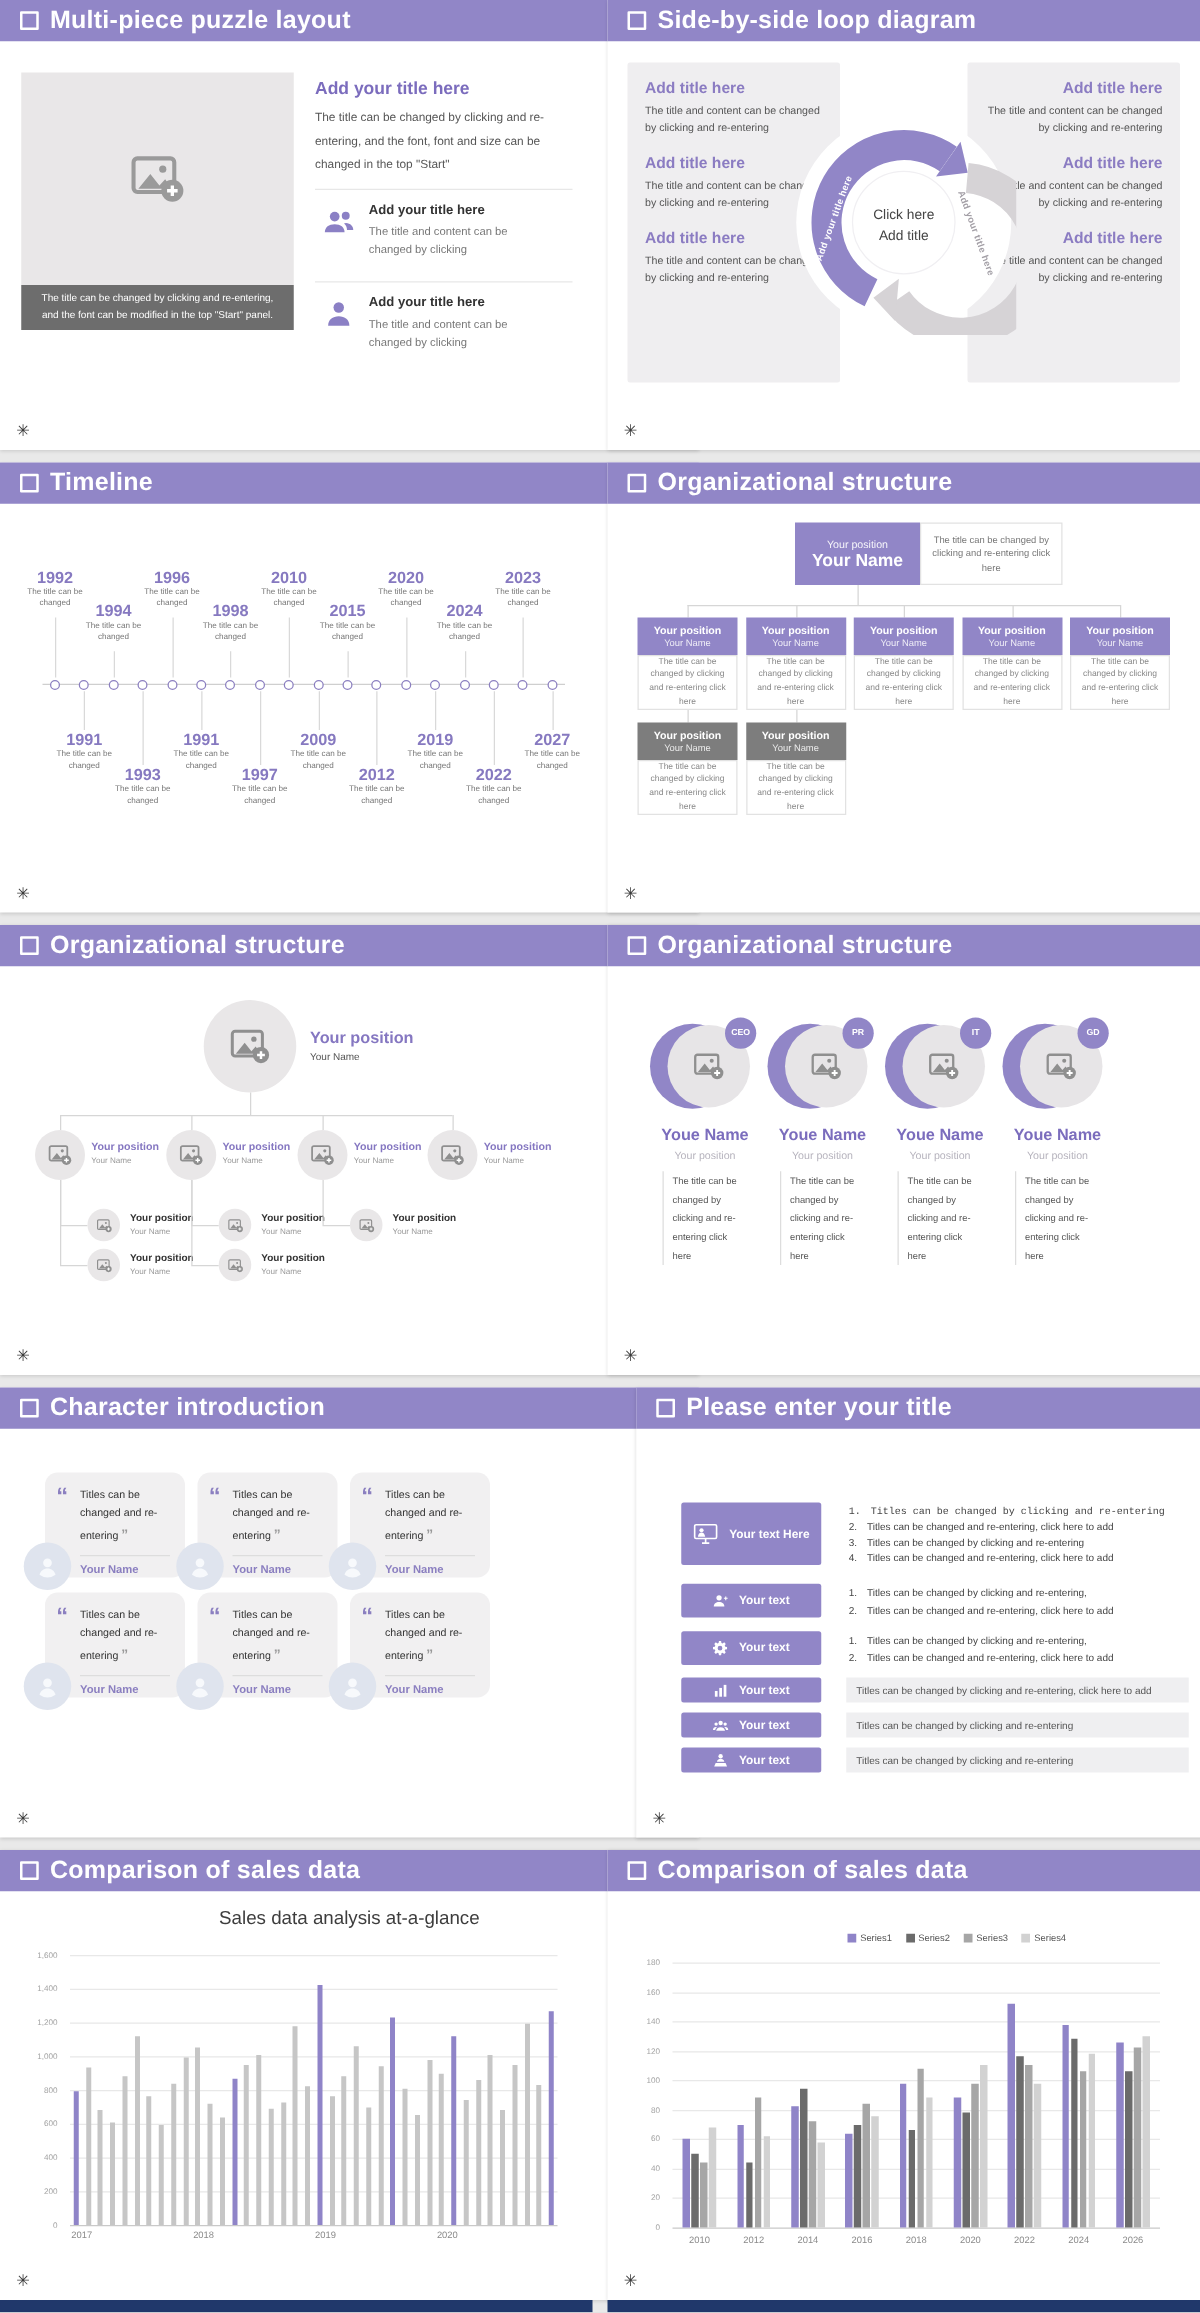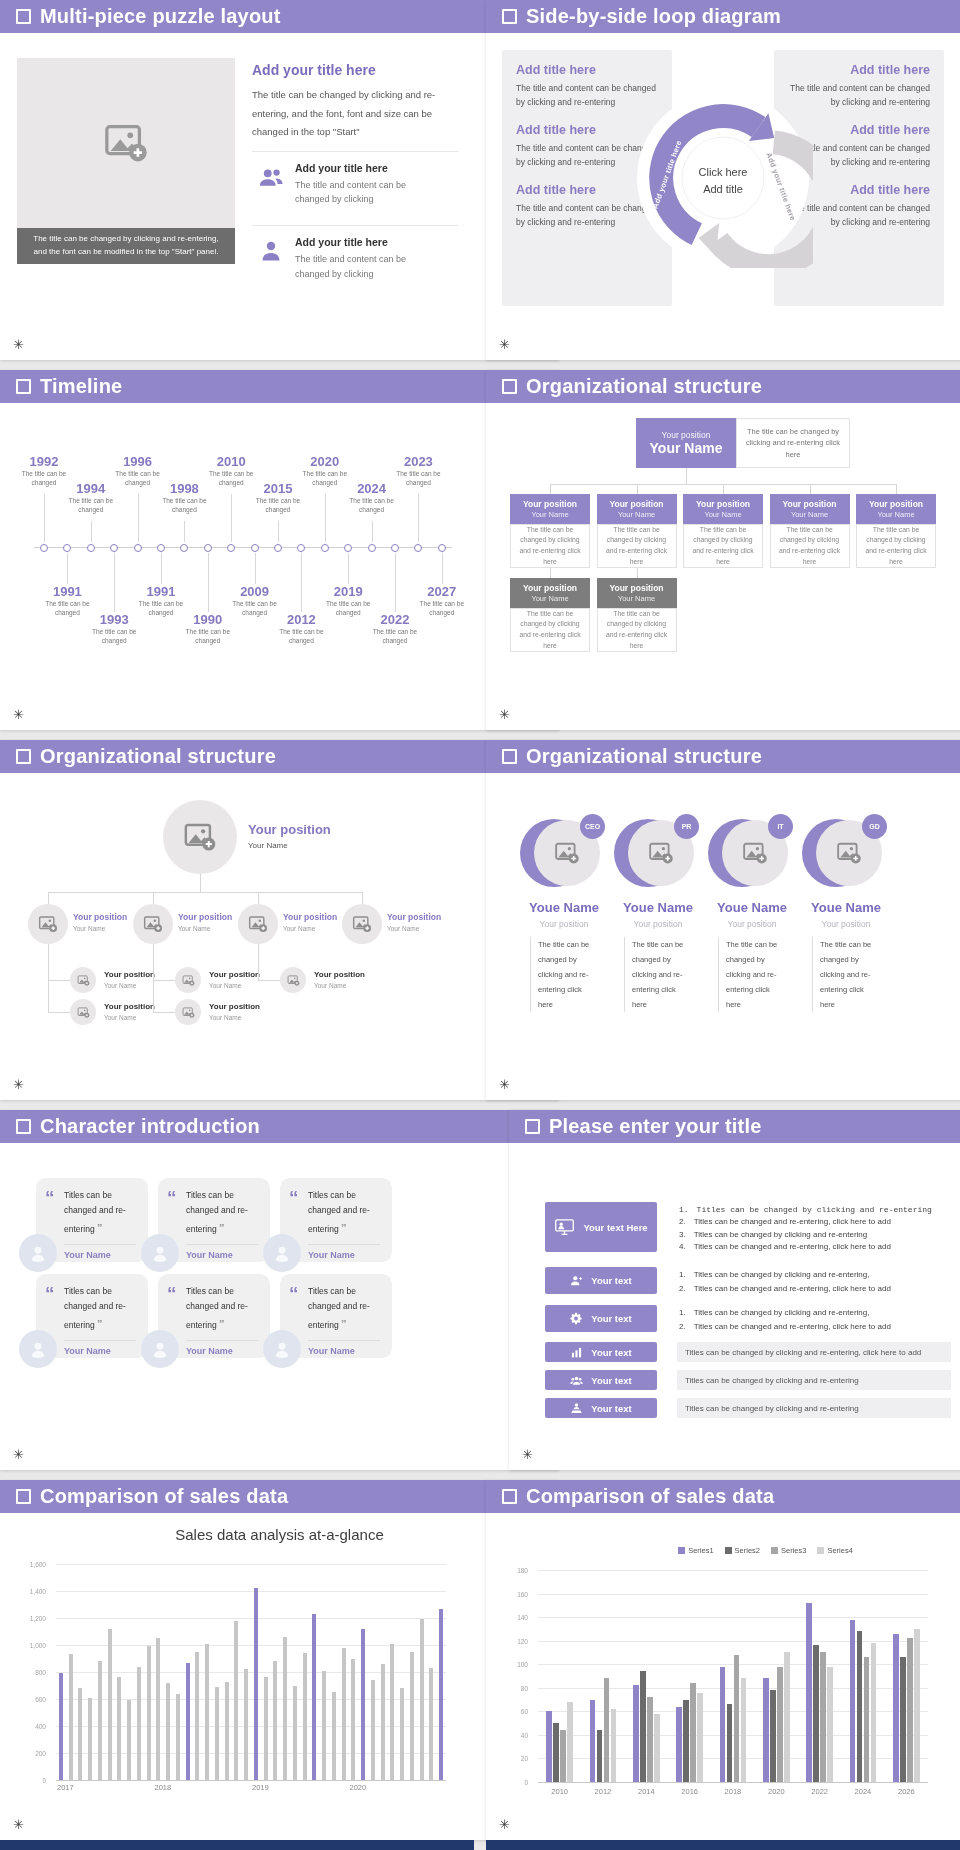--- a/index.html
+++ b/index.html
@@ -313,21 +313,21 @@
           <div class="tl-year">1993</div>
           <div class="tl-cap">The title can be changed</div>
         </div>
         <div class="tl-conn" style="left: 114.2px; top: 183px; height: 59px;"></div>
         <div class="tl-label" style="left: 135px; top: 214px;">
           <div class="tl-year">1991</div>
           <div class="tl-cap">The title can be changed</div>
         </div>
         <div class="tl-conn" style="left: 161px; top: 183px; height: 31px;"></div>
         <div class="tl-label" style="left: 181.8px; top: 242px;">
-          <div class="tl-year">1990</div>
+          <div class="tl-year">1997</div>
           <div class="tl-cap">The title can be changed</div>
         </div>
         <div class="tl-conn" style="left: 207.8px; top: 183px; height: 59px;"></div>
         <div class="tl-label" style="left: 228.6px; top: 214px;">
           <div class="tl-year">2009</div>
           <div class="tl-cap">The title can be changed</div>
         </div>
         <div class="tl-conn" style="left: 254.6px; top: 183px; height: 31px;"></div>
         <div class="tl-label" style="left: 275.4px; top: 242px;">
           <div class="tl-year">2012</div>

